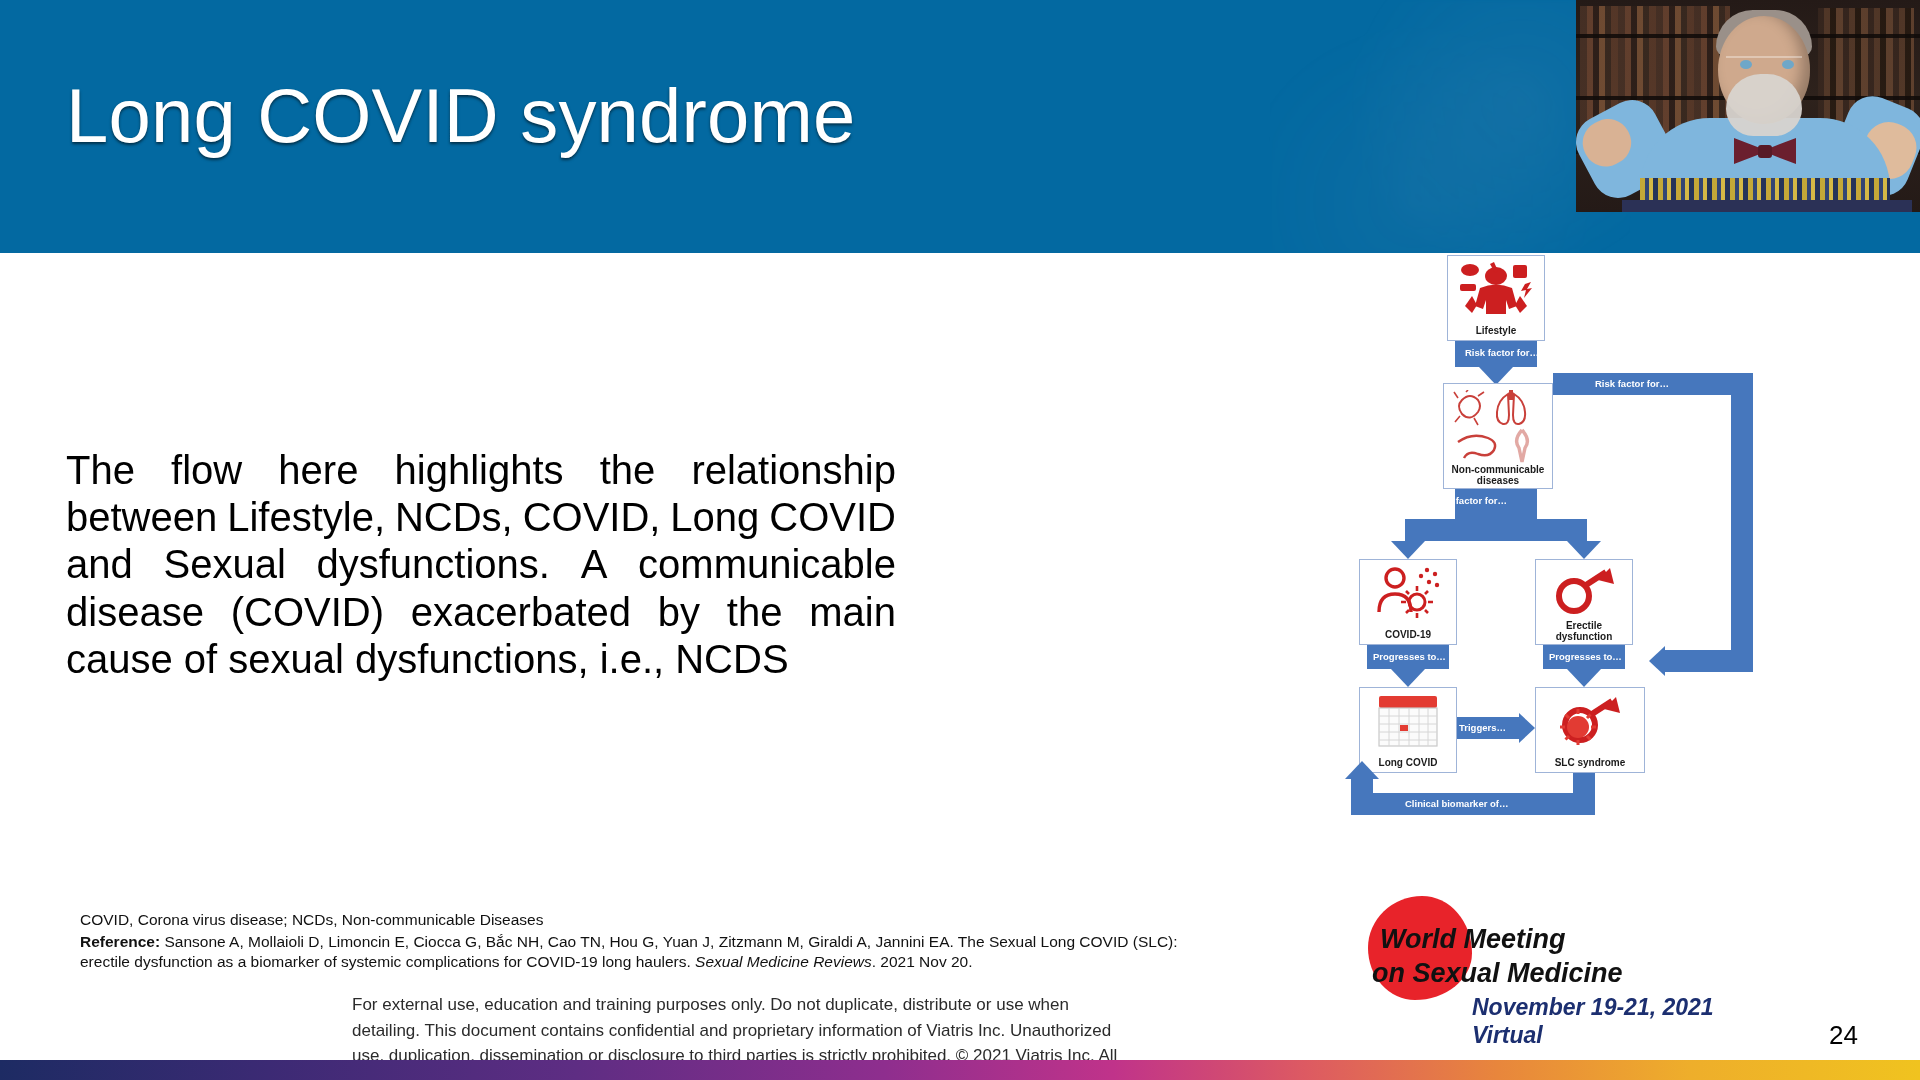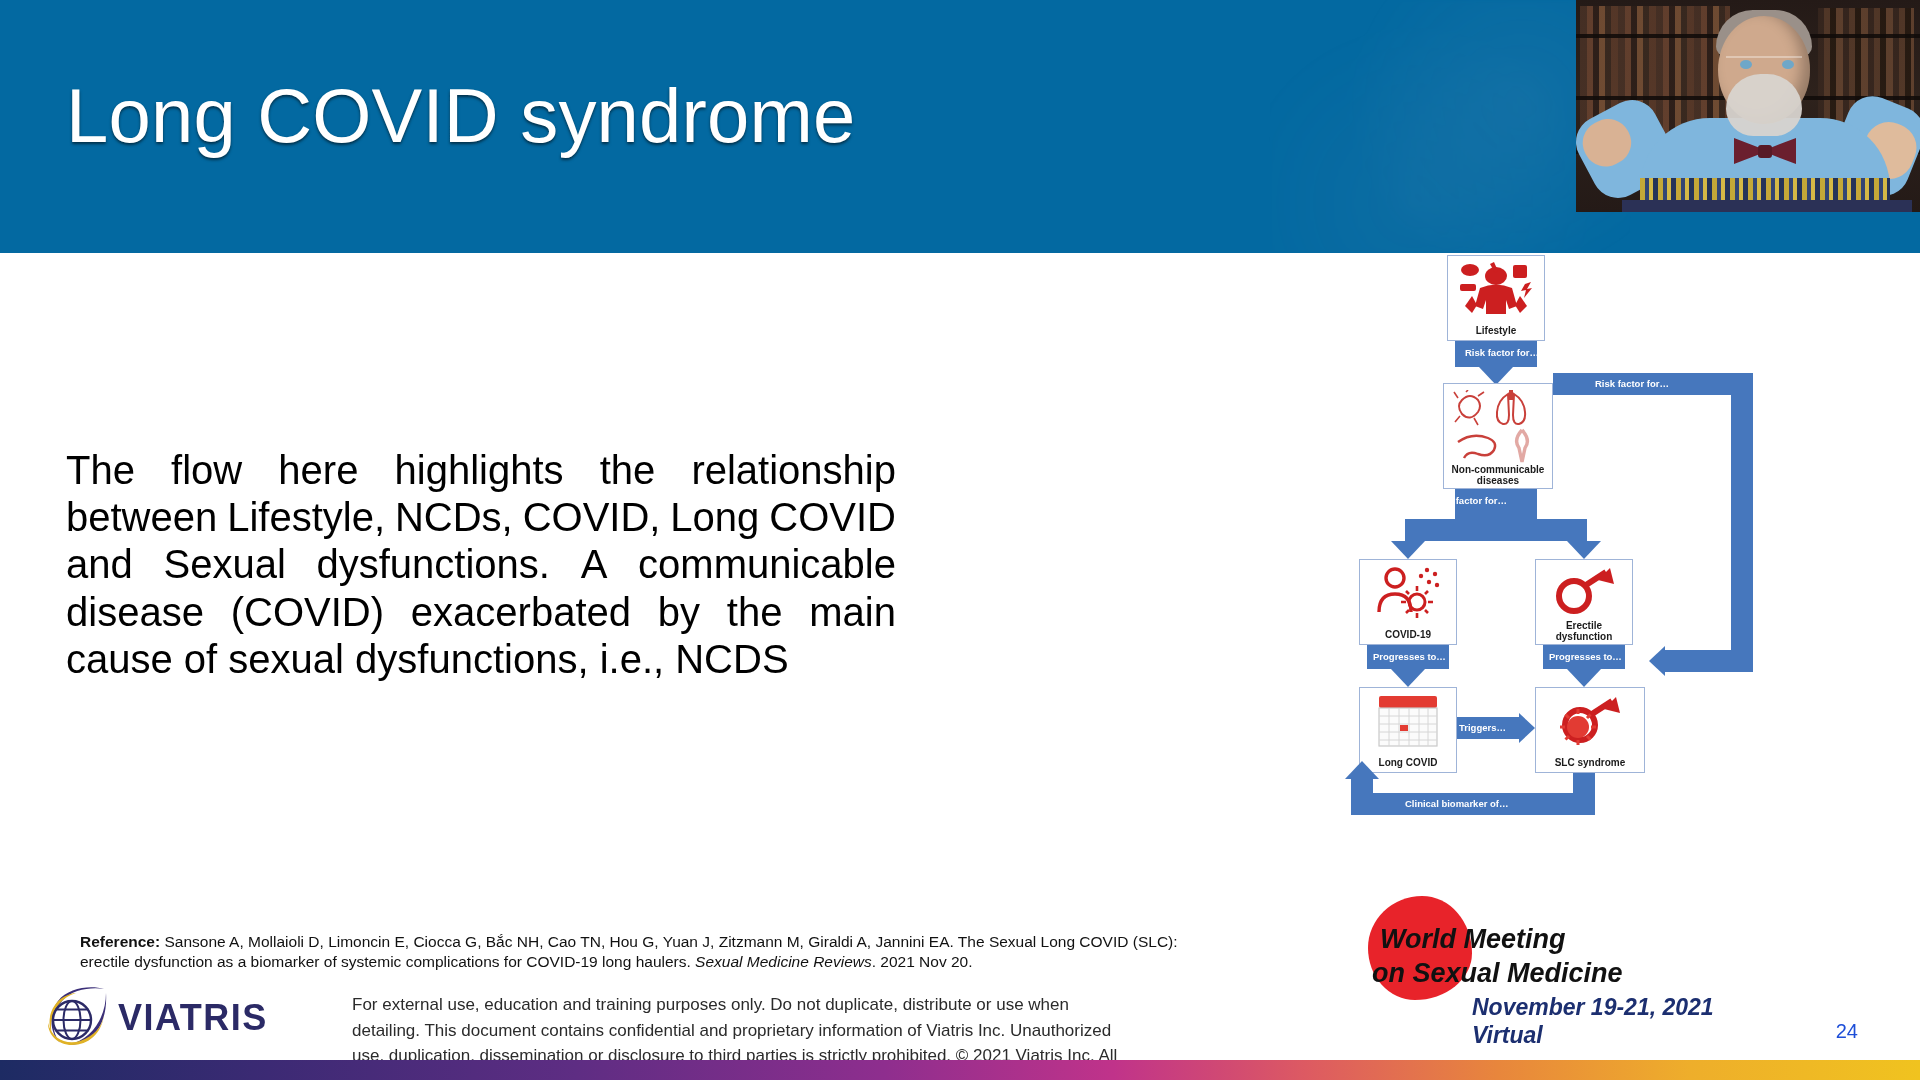--- a/index.html
+++ b/index.html
@@ -135,21 +135,21 @@
     font-family:"Liberation Sans", sans-serif;
   }
   #legal{
     position:absolute; left:352px; top:992px; width:780px;
     font-size:17px; line-height:1.5; color:#2b2b2b;
   }
 
   
   #page-number{
     position:absolute; right:62px; top:1020px;
-    font-size:20px; color:#1d4ed8;
+    font-size:26px; color:#000000;
   }
 
   
   #bottom-bar{
     position:absolute; left:0; bottom:0; width:1920px; height:20px;
     background:linear-gradient(90deg,
       #1d2b63 0%, #3c2a74 14%, #5e2d83 30%, #8e2e8e 46%,
       #c0338a 58%, #dd5a62 68%, #e8863c 78%, #eeae2b 88%, #f0c31f 100%);
   }
 
@@ -277,39 +277,26 @@
         <span>disease</span>
         <span>(COVID)</span>
         <span>exacerbated</span>
         <span>by</span>
         <span>the</span>
         <span>main</span>
       </div>
     <div>cause of sexual dysfunctions, i.e., NCDS</div>
   </div>
 
+  <div id="abbrev">COVID, Corona virus disease; NCDs, Non-communicable Diseases</div>
 
   <div id="reference">
     <b>Reference:</b><span> Sansone A, Mollaioli D, Limoncin E, Ciocca G, Bắc NH, Cao TN, Hou G, Yuan J, Zitzmann M, Giraldi A, Jannini EA. The Sexual Long COVID (SLC): erectile dysfunction as a biomarker of systemic complications for COVID-19 long haulers. </span><i>Sexual Medicine Reviews</i><span>. 2021 Nov 20.</span>
   </div>
 
-  <div id="viatris">
-    <svg class="mark" viewBox="0 0 62 62">
-      <path d="M58 4 C46 2 26 4 16 16 C4 30 6 48 14 58 C4 48 2 30 12 16 C22 3 44 0 58 4 Z" fill="#3b2f78"></path>
-      <path d="M60 8 C60 30 48 54 22 60 C46 60 62 40 60 8 Z" fill="#3b2f78"></path>
-      <path d="M6 50 C2 34 10 14 30 8 C10 10 -2 30 6 50 Z" fill="#e0b226"></path>
-      <path d="M58 26 C58 46 44 60 26 60 C12 60 2 50 2 38 C6 54 20 60 34 56 C50 50 58 40 58 26 Z" fill="#e0b226"></path>
-      <circle cx="26" cy="35" r="19" fill="#ffffff"></circle>
-      <circle cx="26" cy="35" r="19" fill="none" stroke="#2b2a66" stroke-width="2.4"></circle>
-      <ellipse cx="26" cy="35" rx="8.5" ry="19" fill="none" stroke="#2b2a66" stroke-width="2"></ellipse>
-      <line x1="7" y1="35" x2="45" y2="35" stroke="#2b2a66" stroke-width="2"></line>
-      <path d="M9.6 24.5 H42.4 M9.6 45.5 H42.4" stroke="#2b2a66" stroke-width="2" fill="none"></path>
-    </svg>
-    <div class="wordmark">VIATRIS</div>
-  </div>
 
   <div id="legal">For external use, education and training purposes only. Do not duplicate, distribute or use when detailing. This document contains confidential and proprietary information of Viatris Inc. Unauthorized use, duplication, dissemination or disclosure to third parties is strictly prohibited. © 2021 Viatris Inc. All Rights Reserved.</div>
 
   <div id="page-number">24</div>
 
   <div id="diagram">
 
     <div class="node" style="left:152px; top:0px; width:98px; height:86px;">
       <svg width="78" height="58" viewBox="0 0 78 58">
         <ellipse cx="39" cy="14" rx="11" ry="9" fill="#cc1f20"></ellipse>

